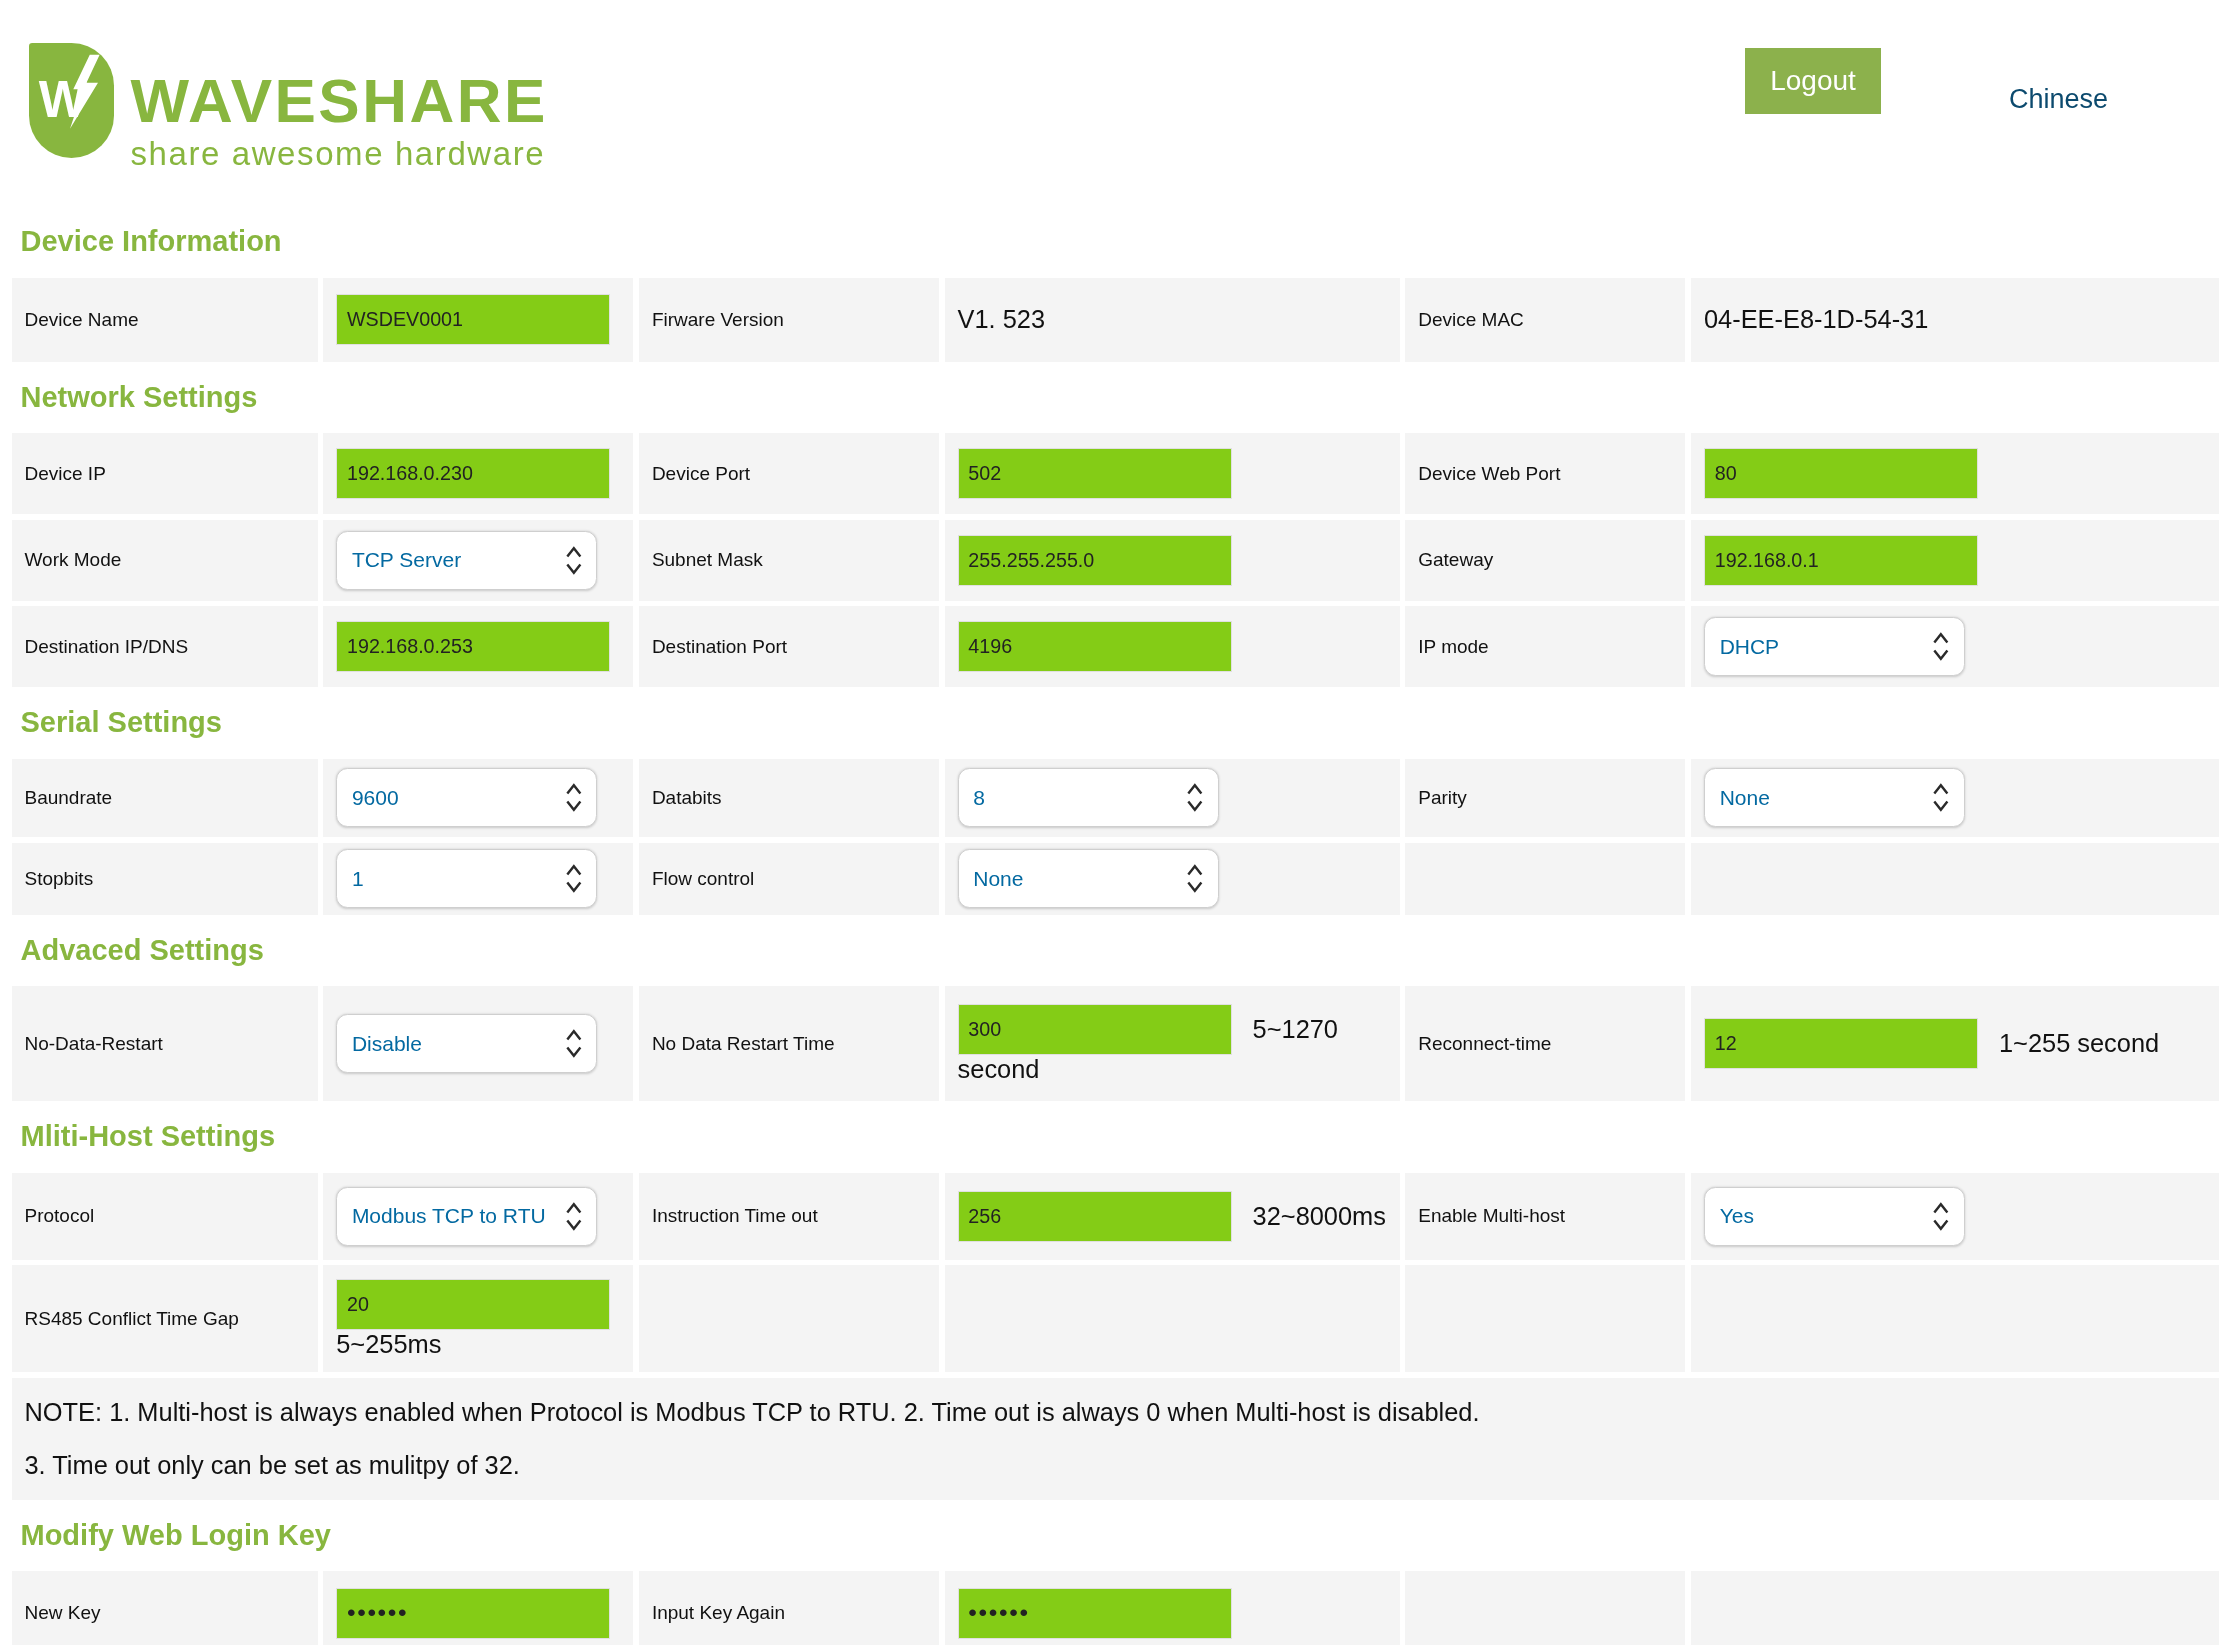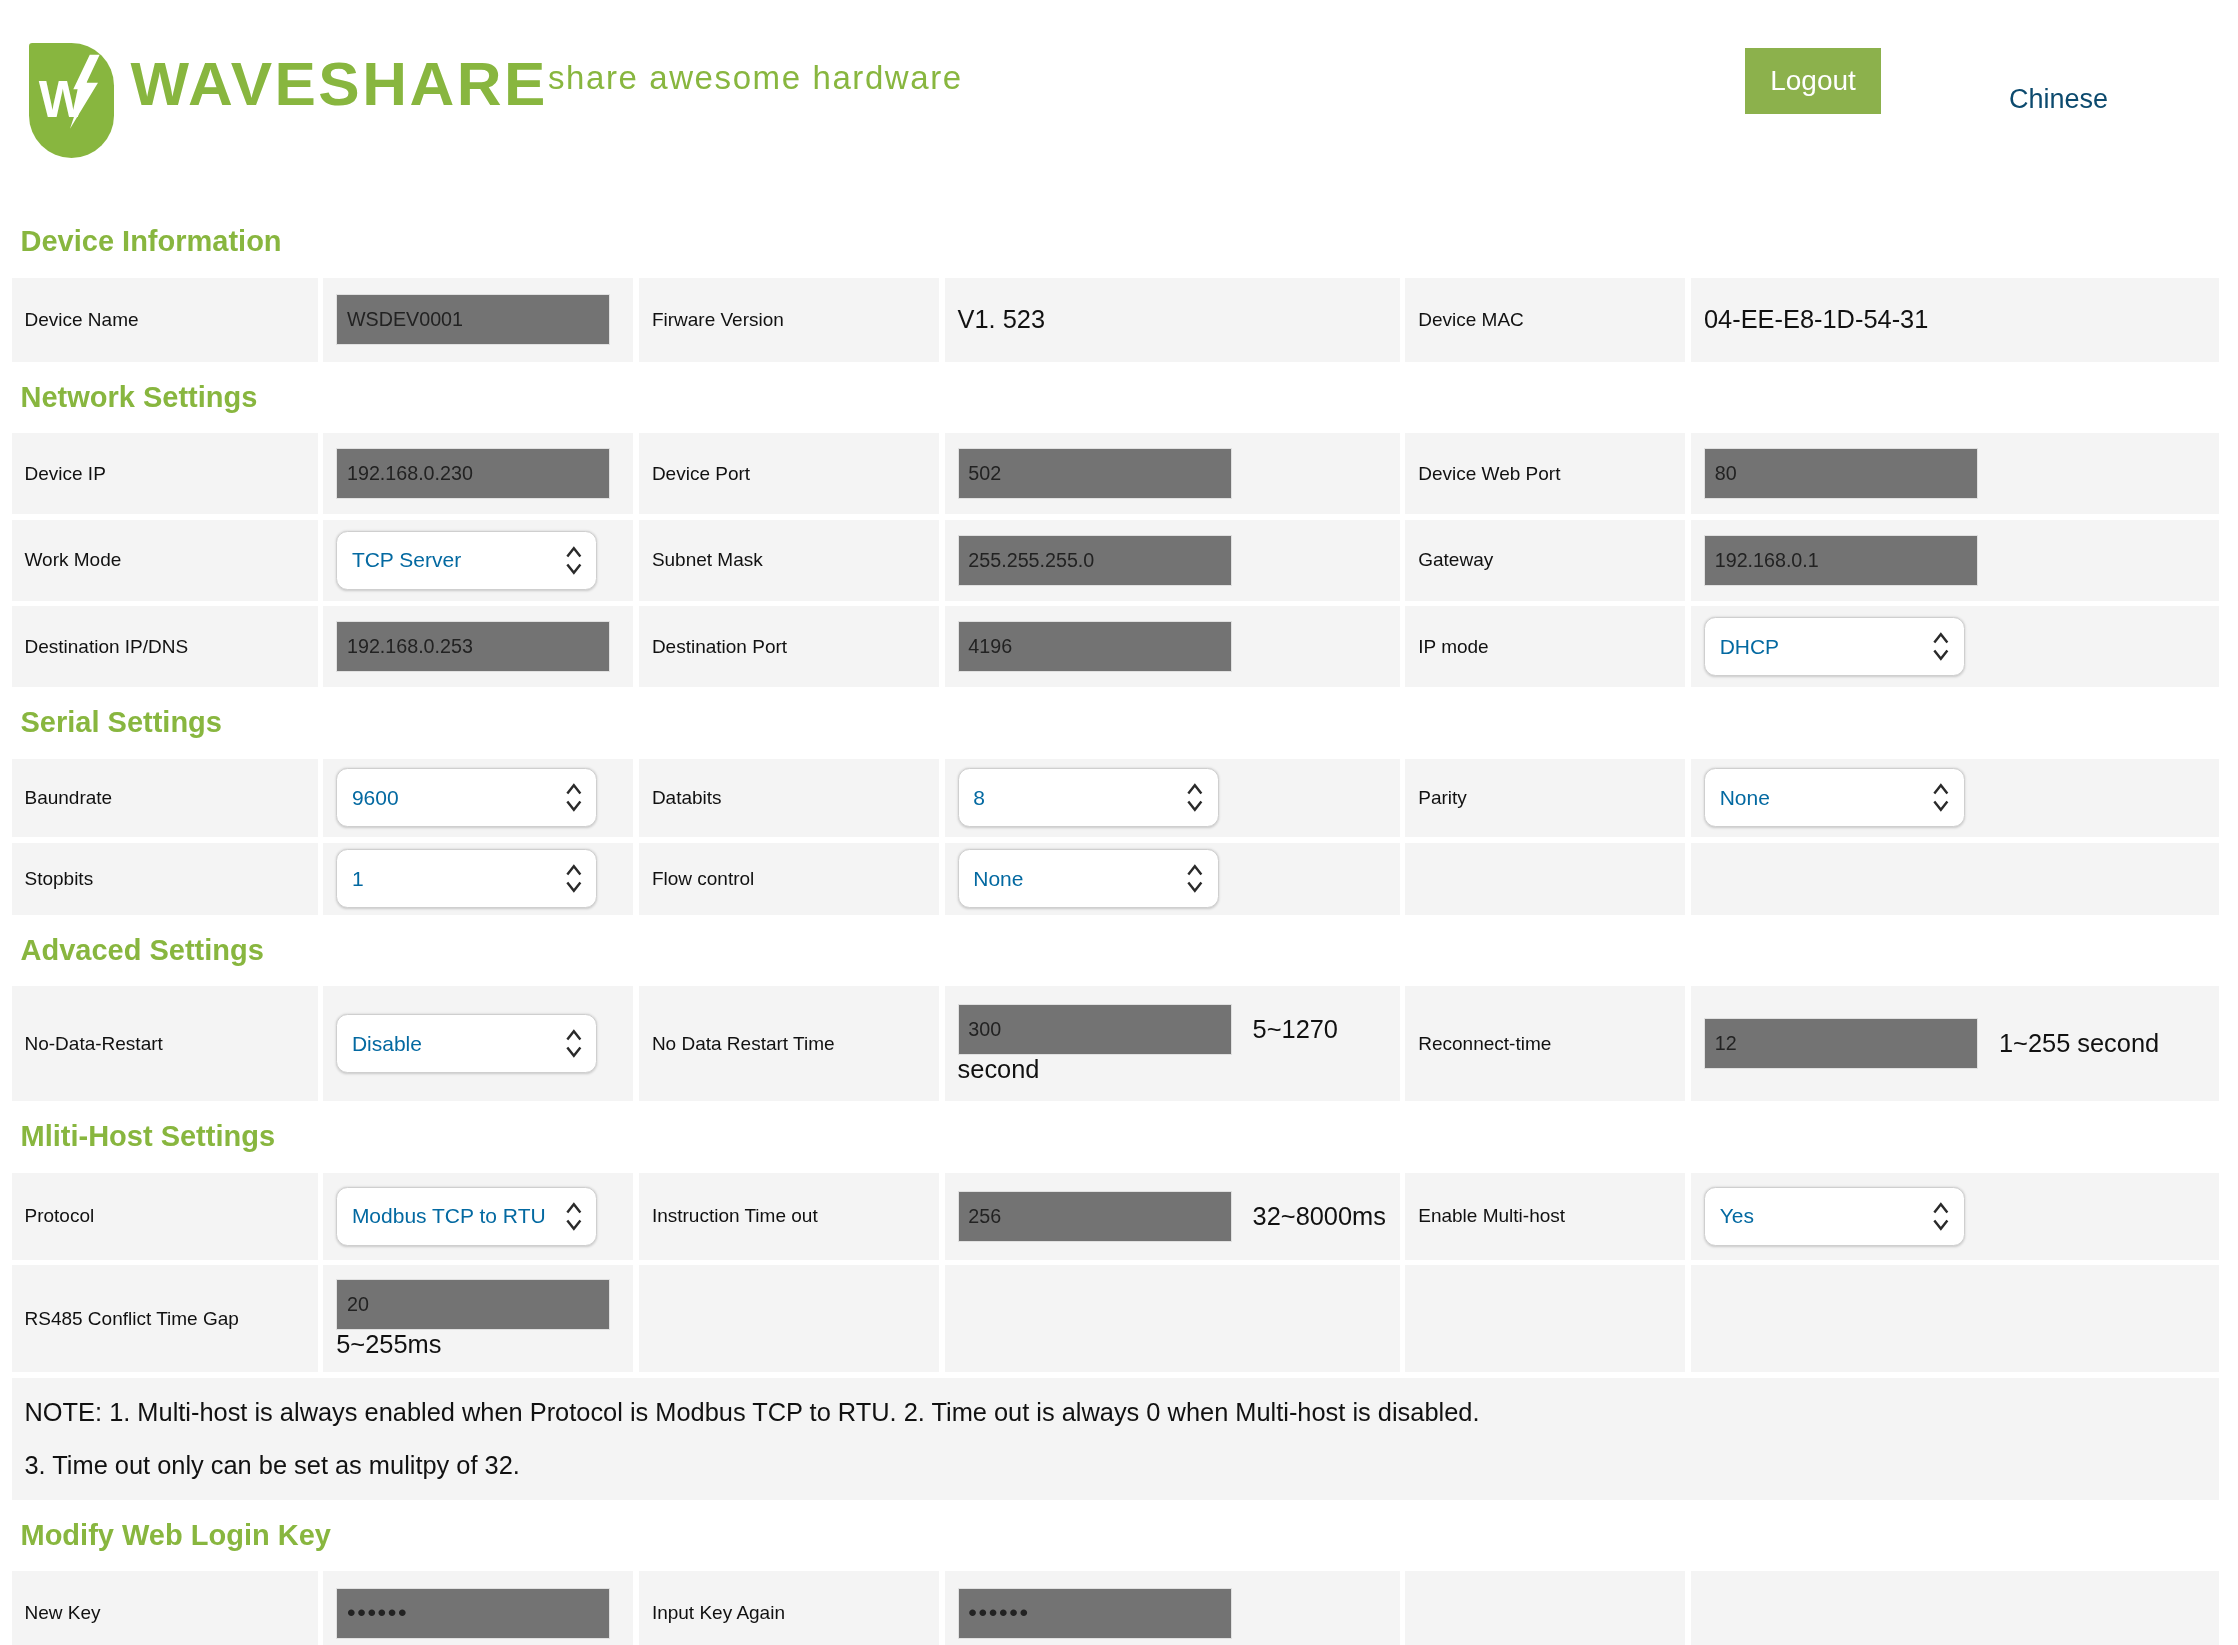--- a/index.html
+++ b/index.html
@@ -15,21 +15,21 @@
   #page{position:relative;width:2239px;height:1645px;background:#fff;overflow:hidden;}
 
   
   header{position:relative;height:172px;}
   .logo{position:absolute;left:29px;top:43px;display:flex;align-items:flex-start;gap:16.4px;}
   .badge{position:relative;width:85px;height:115px;background:var(--accent);
          border-radius:3.3px 44px 44px 44px;flex:0 0 auto;}
   .monogram{position:absolute;left:9.8px;top:31px;color:#fff;font-weight:bold;
             font-size:51px;line-height:51px;letter-spacing:-3.3px;}
   .bolt{position:absolute;right:11.5px;top:9.8px;}
-  .logo-text{display:flex;flex-direction:row;margin-top:11px;}
+  .logo-text{display:flex;flex-direction:column;margin-top:28px;}
   .logo-title{color:var(--accent);font-weight:bold;font-size:62px;line-height:59px;letter-spacing:2.5px;}
   .logo-tagline{color:var(--accent);font-size:33px;line-height:38px;letter-spacing:1.6px;margin-top:4.9px;}
   .logout{position:absolute;left:1745px;top:48px;width:136px;height:66px;border:none;
           background:var(--btn-green);color:#fff;font-size:28px;font-family:inherit;cursor:pointer;}
   .lang{position:absolute;left:2009px;top:84px;font-size:27px;color:#0c4a6e;cursor:pointer;}
 
   
   main{margin:0 19.7px 0 11.5px;}
   main h2{color:var(--accent);font-size:29px;line-height:29.5px;font-weight:bold;
           margin:21px 0 21px 9px;}
@@ -42,21 +42,21 @@
   .cell.value{font-size:25.4px;}
   .cell.col{flex-direction:column;align-items:flex-start;justify-content:center;}
   .inline{display:flex;align-items:center;gap:21px;}
   .range{font-size:25.4px;white-space:nowrap;}
   .narrow{max-width:246px;text-align:right;}
 
   .h103{min-height:84px}.h99{min-height:81px}.h95{min-height:78px}.h88{min-height:72px}
   .h140{min-height:115px}.h106{min-height:87px}.h131{min-height:107px}
   .h141{min-height:116px}.h102{min-height:84px}
 
-  .txt{width:274px;height:51px;border:1.6px solid var(--input-border);background:#737373;
+  .txt{width:274px;height:51px;border:1.6px solid var(--input-border);background:#84cc16;
        font-family:inherit;font-size:19.7px;color:#222;padding:0 9.8px;outline:none;}
   .pwd{font-size:24.6px;letter-spacing:1.6px;}
 
   .select{width:261px;height:59px;background:#fff;border:0.8px solid var(--select-border);
           border-radius:11.5px;box-shadow:0 0.8px 2.5px rgba(0,0,0,0.18);
           display:flex;align-items:center;justify-content:space-between;
           padding:0 13px 0 14.7px;cursor:pointer;}
   .sel-text{font-size:21px;color:#0369a1;}
 
   .note-cell{grid-column:1/-1;background:var(--row-bg);padding:19.7px 13px;

